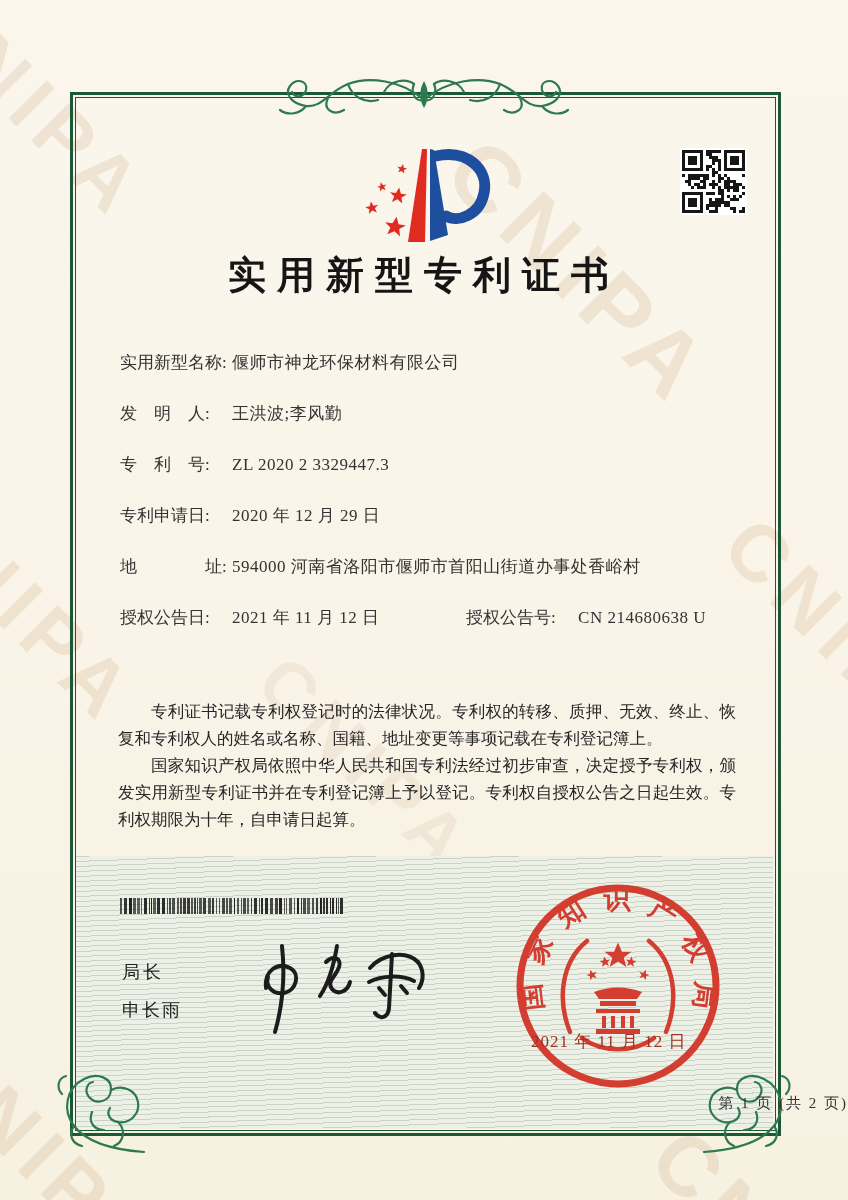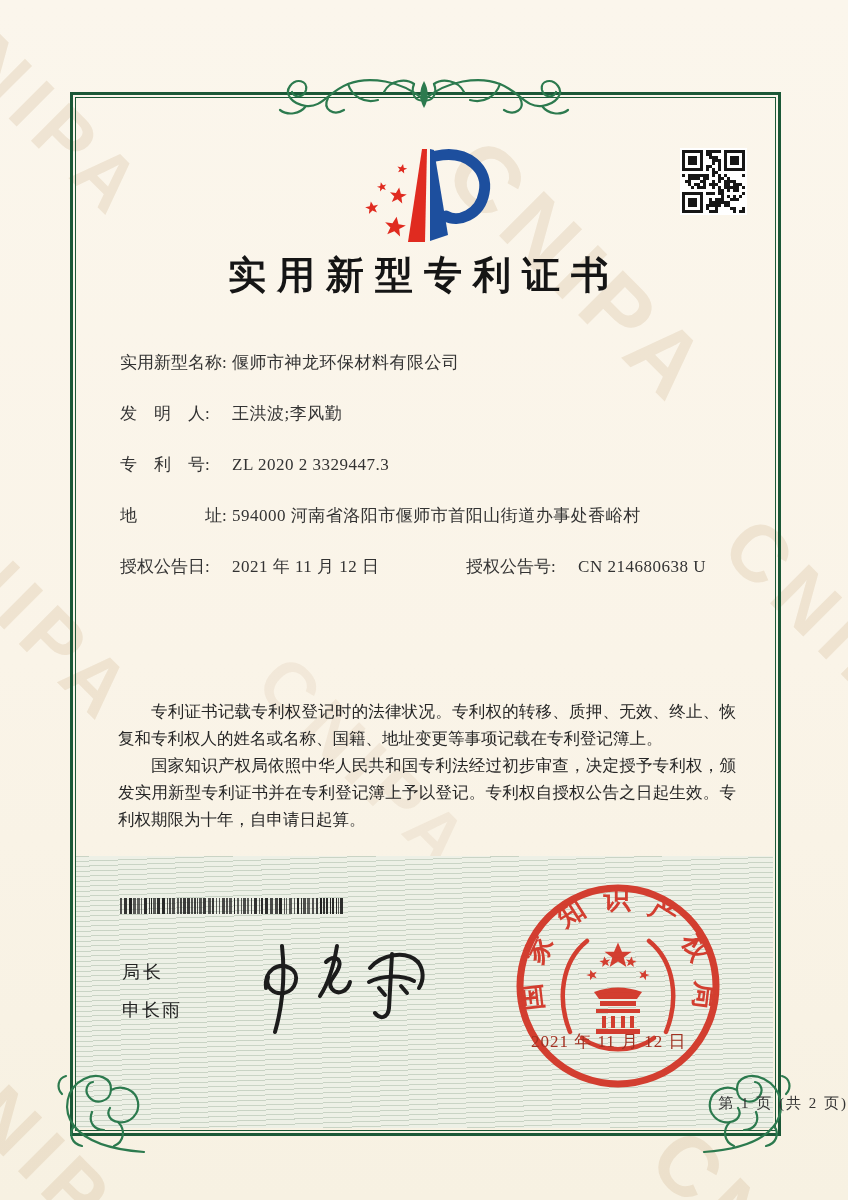--- a/index.html
+++ b/index.html
@@ -364,20 +364,24 @@
     </div>
     <div class="frow">
       <span class="flabel">发　明　人:</span>
       <span class="fvalue">王洪波;李风勤</span>
     </div>
     <div class="frow">
       <span class="flabel">专　利　号:</span>
       <span class="fvalue">ZL 2020 2 3329447.3</span>
     </div>
     <div class="frow">
+      <span class="flabel">专利申请日:</span>
+      <span class="fvalue">2020 年 12 月 29 日</span>
+    </div>
+    <div class="frow">
       <span class="flabel">地　　　　址:</span>
       <span class="fvalue">594000 河南省洛阳市偃师市首阳山街道办事处香峪村</span>
     </div>
     <div class="frow double">
       <span class="pair first">
         <span class="flabel">授权公告日:</span>
         <span class="fvalue">2021 年 11 月 12 日</span>
       </span>
       <span class="pair">
         <span class="flabel">授权公告号:</span>

